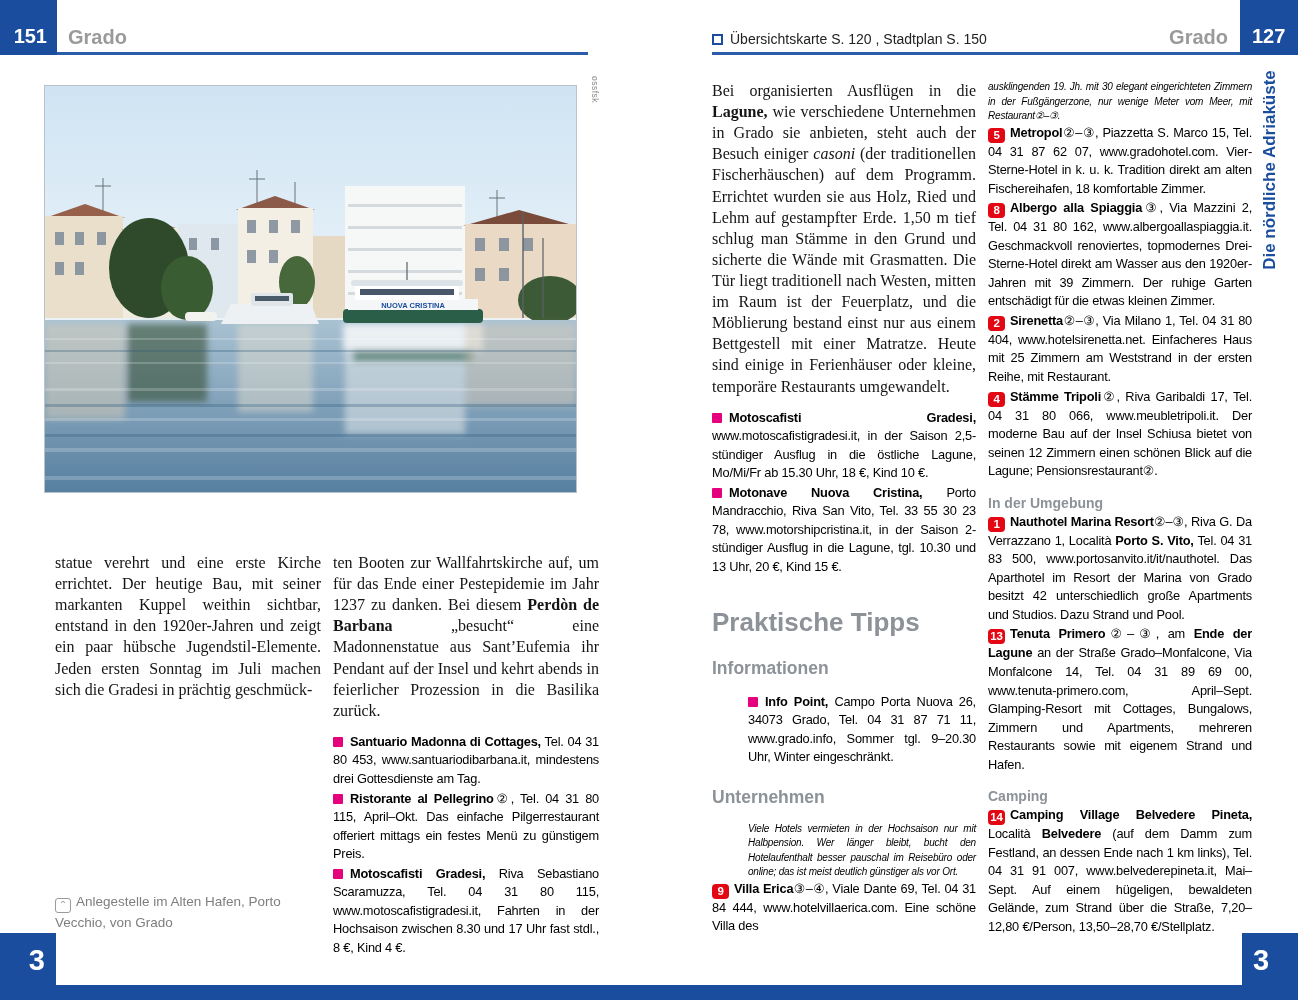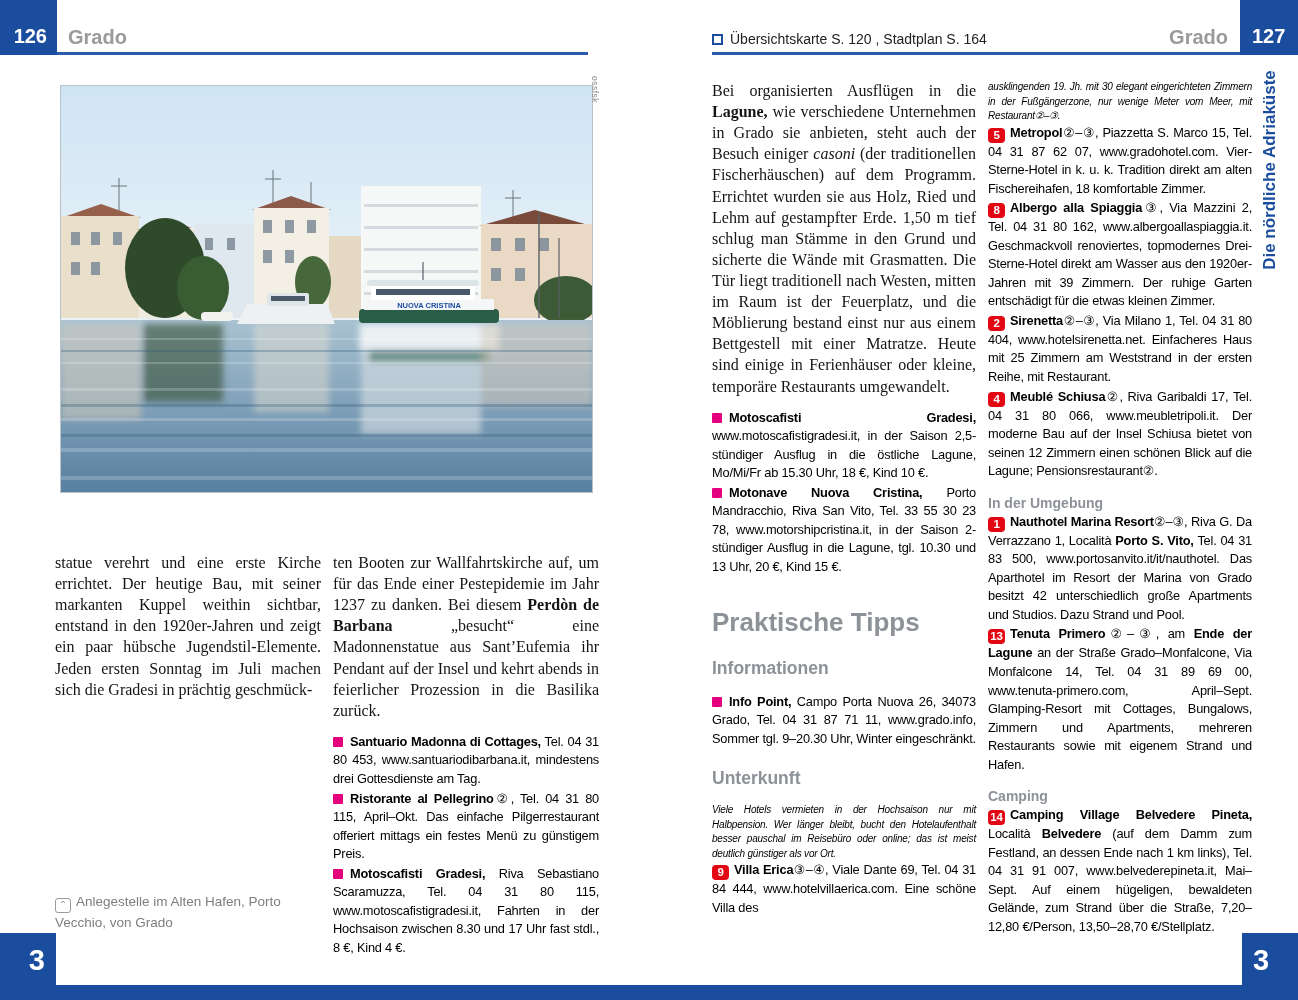--- a/index.html
+++ b/index.html
@@ -19,21 +19,21 @@
   .rule-right{left:712px;width:528px;}
   .mapref{position:absolute;left:712px;top:31px;font-size:14px;color:#222;display:flex;align-items:center;gap:7px;}
   .map-icon{display:inline-block;width:11px;height:11px;border:2px solid #1a4d9e;background:#fff;box-sizing:border-box;}
 
   
   .side-tab{position:absolute;left:1250px;top:60px;width:40px;height:220px;
             display:flex;align-items:center;justify-content:center;}
   .side-tab span{transform:rotate(-90deg);white-space:nowrap;font-weight:700;font-size:17px;color:#1a4d9e;}
 
   
-  .photo{position:absolute;left:60px;top:85px;width:531px;height:406px;border:1px solid #b9c3cb;box-sizing:content-box;}
+  .photo{position:absolute;left:44px;top:85px;width:531px;height:406px;border:1px solid #b9c3cb;box-sizing:content-box;}
   .photo-credit{position:absolute;left:590px;top:76px;font-size:8.5px;color:#8a8a8a;writing-mode:vertical-rl;letter-spacing:.5px;}
   .caption{position:absolute;left:55px;top:892px;width:278px;font-size:13.5px;line-height:1.45;color:#7e7e7e;}
   .caption-icon{display:inline-block;width:14px;height:13px;border:1.4px solid #9a9a9a;border-radius:3px;
                 text-align:center;line-height:11px;font-size:10px;color:#9a9a9a;margin-right:5px;vertical-align:-2px;}
 
   
   .col{position:absolute;}
   .col1{left:55px;top:552px;width:266px;}
   .col2{left:333px;top:552px;width:266px;}
   .col3{left:712px;top:80px;width:264px;}
@@ -47,41 +47,41 @@
   .entry .name{font-weight:700;}
   .entry .circ{font-weight:400;}
   .entries{margin-top:12px;}
   .pink-sq{display:inline-block;width:10px;height:10px;background:#e5007d;border-radius:1px;margin-right:7px;vertical-align:-1px;}
   .red-badge{display:inline-block;min-width:13px;height:15px;background:#e30613;color:#fff;font-weight:700;
              font-size:11.5px;line-height:15px;text-align:center;border-radius:4px;padding:0 2px;margin-right:5px;vertical-align:-2px;}
 
   .tips-heading{font-size:26px;font-weight:700;color:#8d9298;margin:30px 0 0 0;}
   .sub-heading{font-size:17.5px;font-weight:700;color:#8d9298;margin:20px 0 0 0;}
   .mini-heading{font-size:14px;font-weight:700;color:#8d9298;margin:14px 0 2px 0;}
-  .mt14{margin-top:14px;}
+  .mt14{margin-top:14px;margin-left:36px;}
 
   
   .footer-bar{position:absolute;left:0;top:985px;width:1298px;height:15px;background:#1a4d9e;}
   .vol-box{position:absolute;top:933px;width:56px;height:54px;background:#1a4d9e;color:#fff;font-weight:700;
            font-size:29px;display:flex;align-items:center;box-sizing:border-box;}
   .vol-left{left:0;justify-content:flex-end;padding-right:11px;}
   .vol-right{left:1242px;justify-content:flex-start;padding-left:11px;}
 </style>
 </head>
 <body>
 
 <div class="spread">
 
-  <div class="pagenum-box pagenum-left">126</div>
+  <div class="pagenum-box pagenum-left">151</div>
   <div class="runhead runhead-left">Grado</div>
   <div class="hdr-rule rule-left"></div>
 
   <div class="mapref">
     <span class="map-icon"></span>
-    <span>Übersichtskarte S. 120 , Stadtplan S. 164</span>
+    <span>Übersichtskarte S. 120 , Stadtplan S. 150</span>
   </div>
   <div class="runhead runhead-right">Grado</div>
   <div class="pagenum-box pagenum-right">127</div>
   <div class="hdr-rule rule-right"></div>
 
   <div class="side-tab">
     <span>Die nördliche Adriaküste</span>
   </div>
 
   <div class="photo">
@@ -225,31 +225,31 @@
     <p class="serif"><span>Bei organisierten Ausflügen in die </span><span style="font-weight: 700;">Lagune,</span><span> wie verschiedene Unternehmen in Grado sie anbieten, steht auch der Besuch einiger </span><span style="font-style: italic;">casoni</span><span> (der traditionellen Fischerhäuschen) auf dem Programm. Errichtet wurden sie aus Holz, Ried und Lehm auf gestampfter Erde. 1,50 m tief schlug man Stämme in den Grund und sicherte die Wände mit Grasmatten. Die Tür liegt traditionell nach Westen, mitten im Raum ist der Feuerplatz, und die Möblierung bestand einst nur aus einem Bettgestell mit einer Matratze. Heute sind einige in Ferienhäuser oder kleine, temporäre Restaurants umgewandelt.</span></p>
     <div class="entries">
       <p class="entry"><span class="pink-sq"></span><span class="name">Motoscafisti Gradesi,</span><span class="circ"></span><span><span> www.motoscafistigradesi.it, in der Saison 2,5-stündiger Ausflug in die östliche Lagune, Mo/Mi/Fr ab 15.30 Uhr, 18 €, Kind 10 €.</span></span></p>
       <p class="entry"><span class="pink-sq"></span><span class="name">Motonave Nuova Cristina,</span><span class="circ"></span><span><span> Porto Mandracchio, Riva San Vito, Tel. 33 55 30 23 78, www.motorshipcristina.it, in der Saison 2-stündiger Ausflug in die Lagune, tgl. 10.30 und 13 Uhr, 20 €, Kind 15 €.</span></span></p>
     </div>
     <h2 class="tips-heading">Praktische Tipps</h2>
     <h3 class="sub-heading">Informationen</h3>
     <div class="entries mt14">
       <p class="entry"><span class="pink-sq"></span><span class="name">Info Point,</span><span><span> Campo Porta Nuova 26, 34073 Grado, Tel. 04 31 87 71 11, www.grado.info, Sommer tgl. 9–20.30 Uhr, Winter eingeschränkt.</span></span></p>
     </div>
-    <h3 class="sub-heading">Unterkunft</h3>
+    <h3 class="sub-heading">Unternehmen</h3>
     <p class="sans-par mt14">Viele Hotels vermieten in der Hochsaison nur mit Halbpension. Wer länger bleibt, bucht den Hotelaufenthalt besser pauschal im Reisebüro oder online; das ist meist deutlich günstiger als vor Ort.</p>
     <p class="entry"><span class="red-badge">9</span><span class="name">Villa Erica</span><span class="circ">③–④</span><span><span>, Viale Dante 69, Tel. 04 31 84 444, www.hotelvillaerica.com. Eine schöne Villa des</span></span></p>
   </div>
 
   <div class="col col4">
     <p class="sans-par">ausklingenden 19. Jh. mit 30 elegant eingerichteten Zimmern in der Fußgängerzone, nur wenige Meter vom Meer, mit Restaurant②–③.</p>
     <p class="entry"><span class="red-badge">5</span><span class="name">Metropol</span><span class="circ">②–③</span><span><span>, Piazzetta S. Marco 15, Tel. 04 31 87 62 07, www.gradohotel.com. Vier-Sterne-Hotel in k. u. k. Tradition direkt am alten Fischereihafen, 18 komfortable Zimmer.</span></span></p>
     <p class="entry"><span class="red-badge">8</span><span class="name">Albergo alla Spiaggia</span><span class="circ">③</span><span><span>, Via Mazzini 2, Tel. 04 31 80 162, www.albergoallaspiaggia.it. Geschmackvoll renoviertes, topmodernes Drei-Sterne-Hotel direkt am Wasser aus den 1920er-Jahren mit 39 Zimmern. Der ruhige Garten entschädigt für die etwas kleinen Zimmer.</span></span></p>
     <p class="entry"><span class="red-badge">2</span><span class="name">Sirenetta</span><span class="circ">②–③</span><span><span>, Via Milano 1, Tel. 04 31 80 404, www.hotelsirenetta.net. Einfacheres Haus mit 25 Zimmern am Weststrand in der ersten Reihe, mit Restaurant.</span></span></p>
-    <p class="entry"><span class="red-badge">4</span><span class="name">Meublé Schiusa</span><span class="circ">②</span><span><span>, Riva Garibaldi 17, Tel. 04 31 80 066, www.meubletripoli.it. Der moderne Bau auf der Insel Schiusa bietet von seinen 12 Zimmern einen schönen Blick auf die Lagune; Pensionsrestaurant②.</span></span></p>
+    <p class="entry"><span class="red-badge">4</span><span class="name">Stämme Tripoli</span><span class="circ">②</span><span><span>, Riva Garibaldi 17, Tel. 04 31 80 066, www.meubletripoli.it. Der moderne Bau auf der Insel Schiusa bietet von seinen 12 Zimmern einen schönen Blick auf die Lagune; Pensionsrestaurant②.</span></span></p>
     <h4 class="mini-heading">In der Umgebung</h4>
     <p class="entry"><span class="red-badge">1</span><span class="name">Nauthotel Marina Resort</span><span class="circ">②–③</span><span><span>, Riva G. Da Verrazzano 1, Località </span><span style="font-weight: 700;">Porto S. Vito,</span><span> Tel. 04 31 83 500, www.portosanvito.it/it/nauthotel. Das Aparthotel im Resort der Marina von Grado besitzt 42 unterschiedlich große Apartments und Studios. Dazu Strand und Pool.</span></span></p>
     <p class="entry"><span class="red-badge">13</span><span class="name">Tenuta Primero</span><span class="circ">②–③</span><span><span>, am </span><span style="font-weight: 700;">Ende der Lagune</span><span> an der Straße Grado–Monfalcone, Via Monfalcone 14, Tel. 04 31 89 69 00, www.tenuta-primero.com, April–Sept. Glamping-Resort mit Cottages, Bungalows, Zimmern und Apartments, mehreren Restaurants sowie mit eigenem Strand und Hafen.</span></span></p>
     <h4 class="mini-heading">Camping</h4>
     <p class="entry"><span class="red-badge">14</span><span class="name">Camping Village Belvedere Pineta,</span><span><span> Località </span><span style="font-weight: 700;">Belvedere</span><span> (auf dem Damm zum Festland, an dessen Ende nach 1 km links), Tel. 04 31 91 007, www.belvederepineta.it, Mai–Sept. Auf einem hügeligen, bewaldeten Gelände, zum Strand über die Straße, 7,20–12,80 €/Person, 13,50–28,70 €/Stellplatz.</span></span></p>
   </div>
 
   <div class="vol-box vol-left">3</div>
   <div class="vol-box vol-right">3</div>
   <div class="footer-bar"></div>

